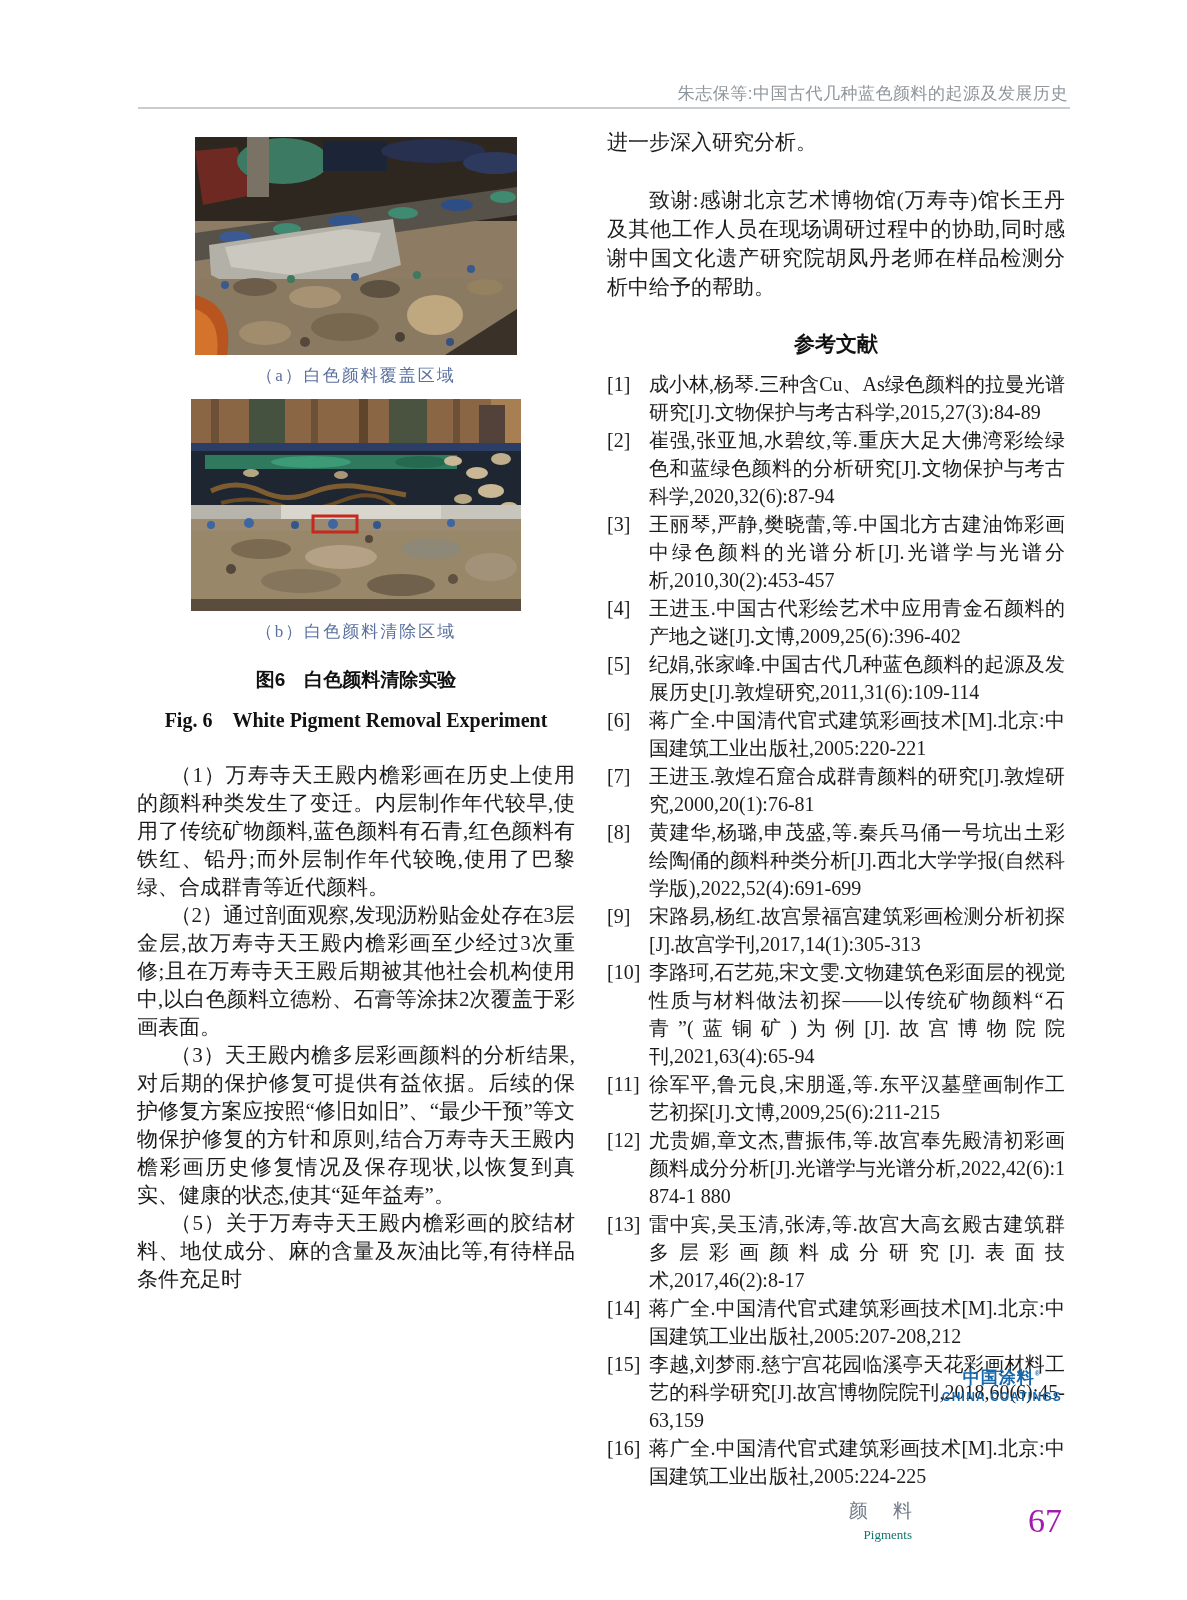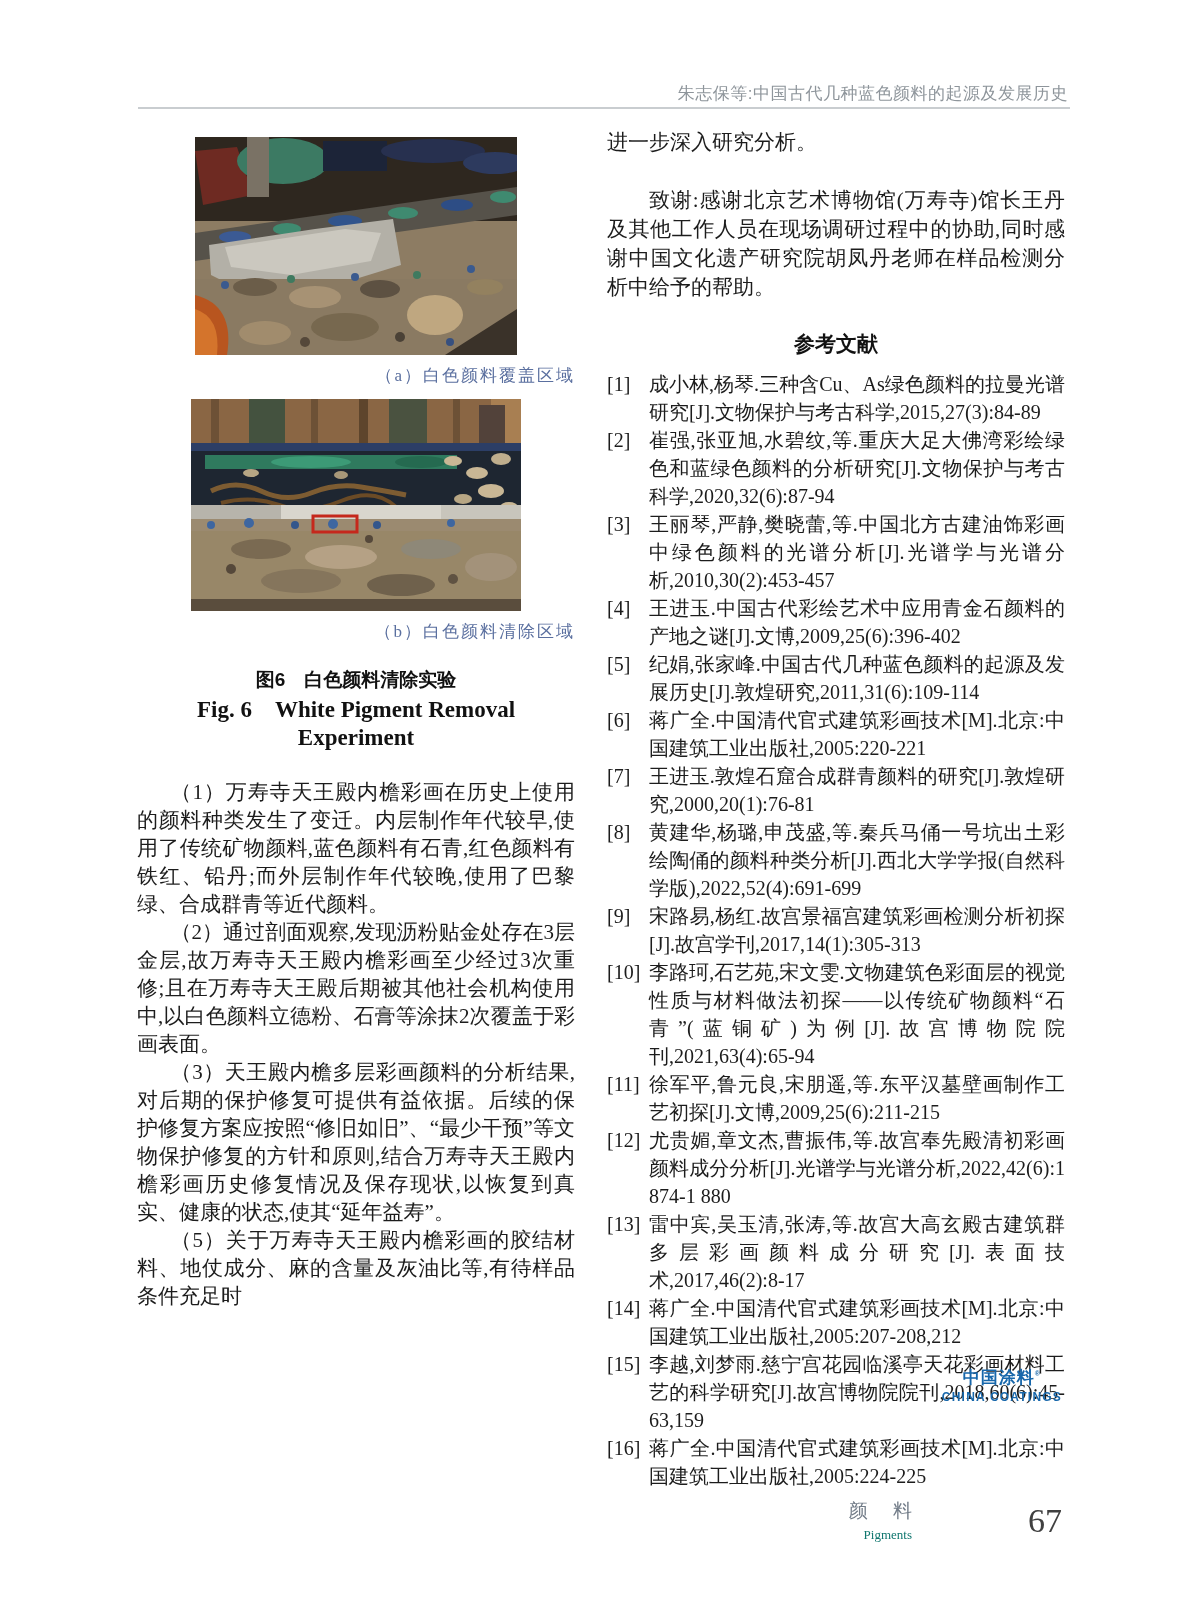--- a/index.html
+++ b/index.html
@@ -19,27 +19,27 @@
   }
   
   .left-col  { position:absolute; left:137px; top:130px; width:438px; }
   .right-col { position:absolute; left:607px; top:128px; width:458px; }
 
   
   .figure-block { text-align:center; }
   .photo { display:block; margin:7px auto 0 auto; }
   .photo-b { margin-top:12px; }
   .fig-caption {
-    margin-top:9px; font-size:17px; color:#5a6f9f; letter-spacing:2px;text-align:right;
+    margin-top:9px; font-size:17px; color:#5a6f9f; letter-spacing:2px;
   }
   .fig-title-zh {
     margin-top:24px; font-family:"Liberation Sans","DejaVu Sans",sans-serif;
     font-weight:bold; font-size:19px; color:#111;
   }
-  .fig-title-en { margin-top:1px; font-weight:bold; font-size:23px; color:#111; }
+  .fig-title-en { margin-top:14px; font-weight:bold; font-size:20px; color:#111; }
 
   
   .body-paragraphs { margin-top:27px; }
   .body-p {
     margin:0; font-size:21px; line-height:28px; text-align:justify;
     text-indent:1.6em; color:#1c1c1c;
   }
   .continuation { font-size:21px; line-height:28px; margin:0; }
   .ack {
     margin:30px 0 0 0; font-size:21px; line-height:29px; text-align:justify;
@@ -72,21 +72,21 @@
     display:flex; align-items:flex-end;gap:48px;
   }
   .footer-left { text-align:right; padding-right:9px; }
   .journal-zh {
     font-size:19px; color:#727c88; letter-spacing:10px; margin-right:-10px;
     font-family:"Liberation Sans","DejaVu Sans",sans-serif;
   }
   .journal-en { font-size:13px; color:#0f766e; margin-top:3px; }
   .footer-bar { width:3px; background:#2b4a73; }
   .page-num {
-    font-size:34px; color:#404040; padding-left:8px; align-self:center;
+    font-size:34px; color:#a21caf; padding-left:8px; align-self:center;
     line-height:1;
   }
 </style>
 </head>
 <body>
 
 <div class="page">
 
   <div class="running-title">朱志保等:中国古代几种蓝色颜料的起源及发展历史</div>
   <div class="header-rule"></div>

